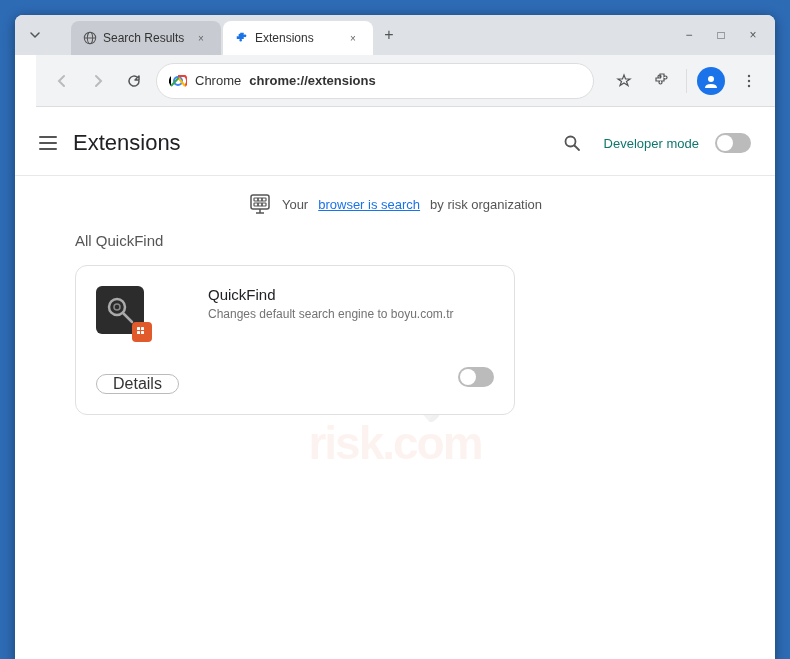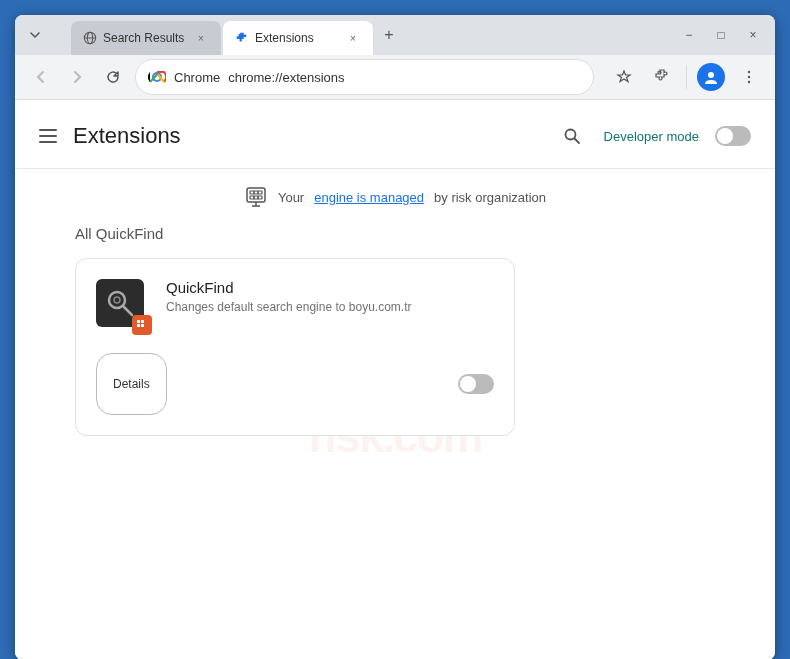--- a/index.html
+++ b/index.html
@@ -135,22 +135,23 @@
       font-size: 12px;
     }
 
     
     .address-bar {
       background: #f1f3f4;
       display: flex;
       align-items: center;
       padding: 6px 12px;
       gap: 8px;
-      height: 45px;
+      height: 52px;
       border-bottom: 1px solid #ddd;
+      margin-left: 21px;
     }
 
     .nav-btn {
       width: 28px;
       height: 28px;
       display: flex;
       align-items: center;
       justify-content: center;
       color: #555;
       cursor: pointer;
@@ -174,20 +175,21 @@
     .chrome-label {
       font-size: 13px;
       font-weight: 500;
       color: #333;
     }
 
     .url-text {
       font-size: 13px;
       color: #333;
       flex: 1;
+      font-weight: bold;
     }
 
     .url-icons {
       display: flex;
       align-items: center;
       gap: 10px;
       margin-left: 8px;
     }
 
     .url-icon {
@@ -382,20 +384,21 @@
       height: 20px;
       background: #e05a2b;
       border-radius: 4px;
       display: flex;
       align-items: center;
       justify-content: center;
     }
 
     .ext-info {
       flex: 1;
+      margin-left: 42px;
     }
 
     .ext-name {
       font-size: 15px;
       font-weight: 500;
       color: #202124;
       margin-bottom: 4px;
     }
 
     .ext-desc {
@@ -403,28 +406,29 @@
       color: #737373;
     }
 
     .ext-card-bottom {
       display: flex;
       align-items: center;
       justify-content: space-between;
     }
 
     .details-btn {
-      padding: 23px 16px;
+      padding: 0 16px;
       border: 1.5px solid #bbb;
       border-radius: 16px;
       background: #fff;
-      font-size: 12px;
+      font-size: 16px;
       color: #333;
       cursor: pointer;
       font-weight: 500;
+      margin-top: 14px;
     }
 
     .ext-toggle {
       width: 36px;
       height: 20px;
       background: #bbb;
       border-radius: 10px;
       position: relative;
       cursor: pointer;
     }
@@ -617,21 +621,21 @@
           <rect x="13" y="5" width="4" height="3" rx="0.5" fill="none" stroke="#555" stroke-width="1.2"></rect>
           <rect x="9" y="5" width="4" height="3" rx="0.5" fill="none" stroke="#555" stroke-width="1.2"></rect>
           <rect x="5" y="10" width="4" height="3" rx="0.5" fill="none" stroke="#555" stroke-width="1.2"></rect>
           <rect x="13" y="10" width="4" height="3" rx="0.5" fill="none" stroke="#555" stroke-width="1.2"></rect>
           <rect x="9" y="10" width="4" height="3" rx="0.5" fill="none" stroke="#555" stroke-width="1.2"></rect>
           <line x1="11" y1="16" x2="11" y2="20" stroke="#555" stroke-width="1.5"></line>
           <line x1="7" y1="20" x2="15" y2="20" stroke="#555" stroke-width="1.5"></line>
         </svg>
       </div>
       <span>Your </span>
-      <a class="managed-link">engine is managed</a>
+      <a class="managed-link">browser is search</a>
       <span> by risk organization</span>
     </div>
 
     <div class="ext-list-area">
       <div class="section-title">All QuickFind</div>
 
       <div class="ext-card">
         <div class="ext-card-top">
           <div class="ext-icon-wrapper">
             <div class="ext-main-icon">

